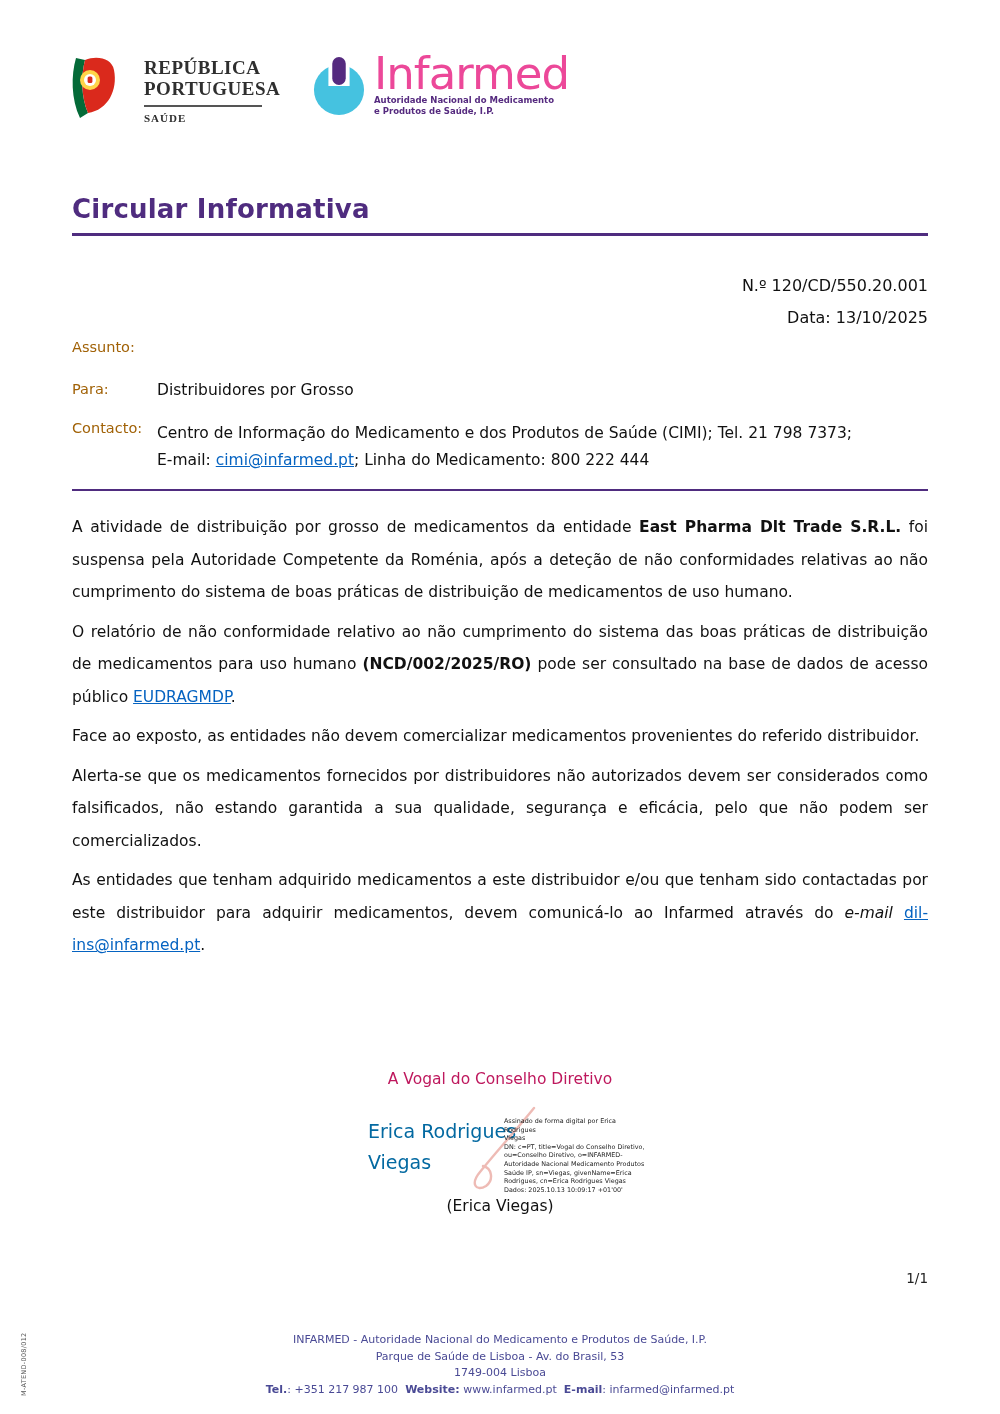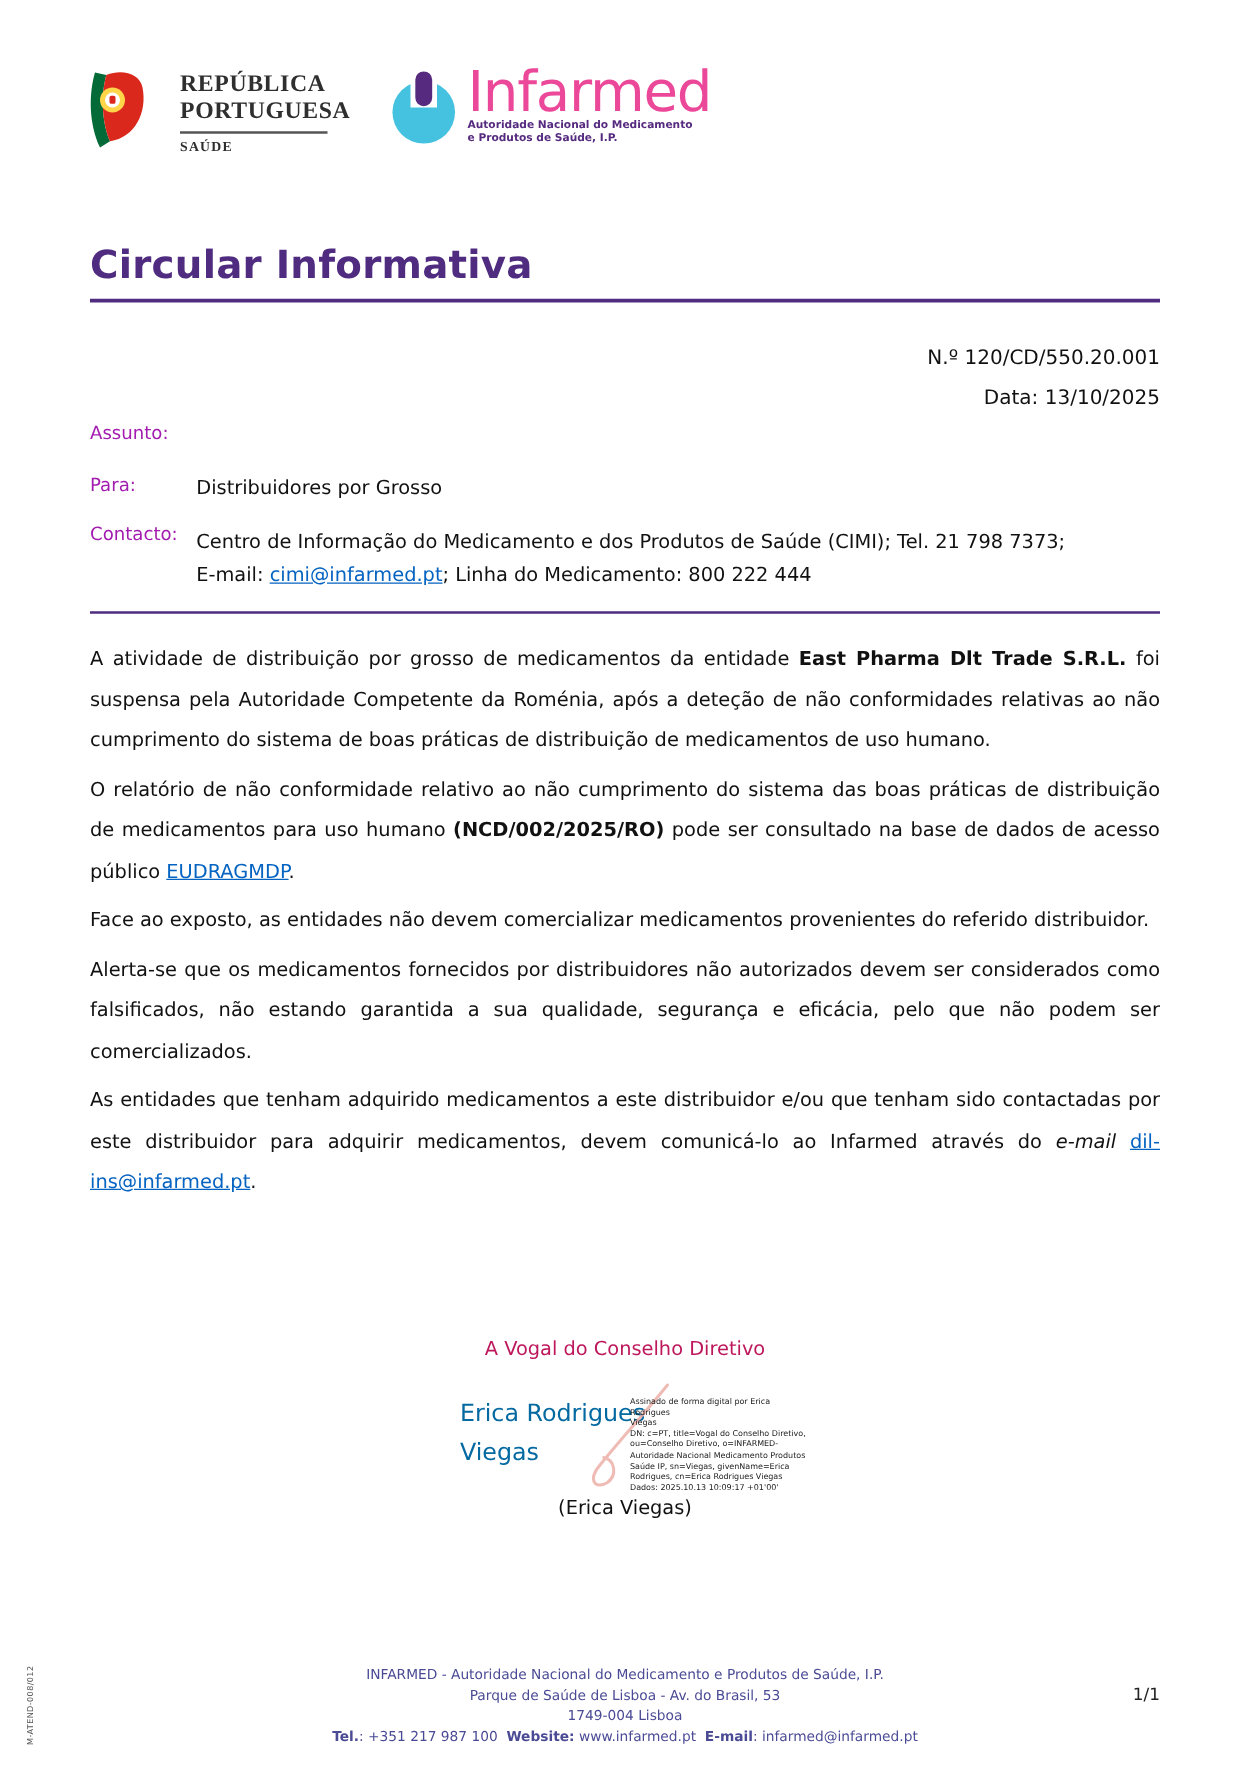--- a/index.html
+++ b/index.html
@@ -20,29 +20,29 @@
   .gov-ministry { font-family:"Liberation Serif","DejaVu Serif",serif; font-weight:bold;
                   font-size:11px; color:#2f2f2f; letter-spacing:1px; }
 
   .infarmed-logo { left:313px; top:56px; display:flex; gap:9px; }
   .infarmed-text {}
   .infarmed-word { font-size:45px; font-weight:normal; color:#ec4899; letter-spacing:-1px; line-height:36px; }
   .infarmed-tagline { font-size:8.5px; color:#552a7f; line-height:10.5px; margin-top:3px; font-weight:bold; }
 
   
   .page-title-wrap { left:72px; top:194px; width:856px; border-bottom:3px solid #4f2c7f; padding-bottom:9px; }
-  .page-title { font-size:31px; font-weight:bold; color:#4f2c7f; letter-spacing:.2px; }
+  .page-title { font-size:26px; font-weight:bold; color:#4f2c7f; letter-spacing:.2px; }
 
   
   .doc-number { left:72px; top:276px; width:856px; text-align:right; font-size:16px; color:#111; }
   .doc-date   { left:72px; top:308px; width:856px; text-align:right; font-size:16px; color:#111; }
 
   
   .field-row { left:72px; width:856px; display:flex; }
-  .field-label { width:85px; flex:0 0 85px; font-size:14.5px; color:#a21caf; }
+  .field-label { width:85px; flex:0 0 85px; font-size:14.5px; color:#a16207; }
   .field-value { font-size:15.5px; color:#111; }
   .row-assunto { top:339px; }
   .row-assunto .field-value { font-weight:bold; }
   .row-para { top:381px; }
   .row-contacto { top:420px; }
   .row-contacto .field-value { line-height:27px; }
 
   a.doclink { color:#0563c1; text-decoration:underline; cursor:pointer; }
 
   .sep-line { left:72px; top:489px; width:856px; height:0; border-top:2.5px solid #4f2c7f; }
@@ -56,21 +56,21 @@
 
   
   .sig-role { left:72px; top:1070px; width:856px; text-align:center; font-size:15.5px; color:#be185d; }
   .sig-name { left:368px; top:1116px; font-size:19px; line-height:31px; color:#0369a1; }
   .sig-flourish { left:452px; top:1102px; }
   .sig-cert { left:504px; top:1117px; width:144px; font-size:6.4px; line-height:8.6px;
               color:#222; white-space:pre-line; }
   .sig-typed { left:72px; top:1197px; width:856px; text-align:center; font-size:15.5px; color:#111; }
 
   
-  .page-number { left:72px; top:1348px; width:856px; text-align:right; font-size:13.5px; color:#222; }
+  .page-number { left:72px; top:1270px; width:856px; text-align:right; font-size:13.5px; color:#222; }
   .side-code { left:20px; top:1396px; transform:rotate(-90deg); transform-origin:0 0;
                font-size:6.5px; color:#555; letter-spacing:.3px; white-space:nowrap; }
 
   
   .footer { left:72px; top:1332px; width:856px; text-align:center;
             font-size:11px; line-height:16.5px; color:#4a4a95; }
 </style>
 </head>
 <body>
 

